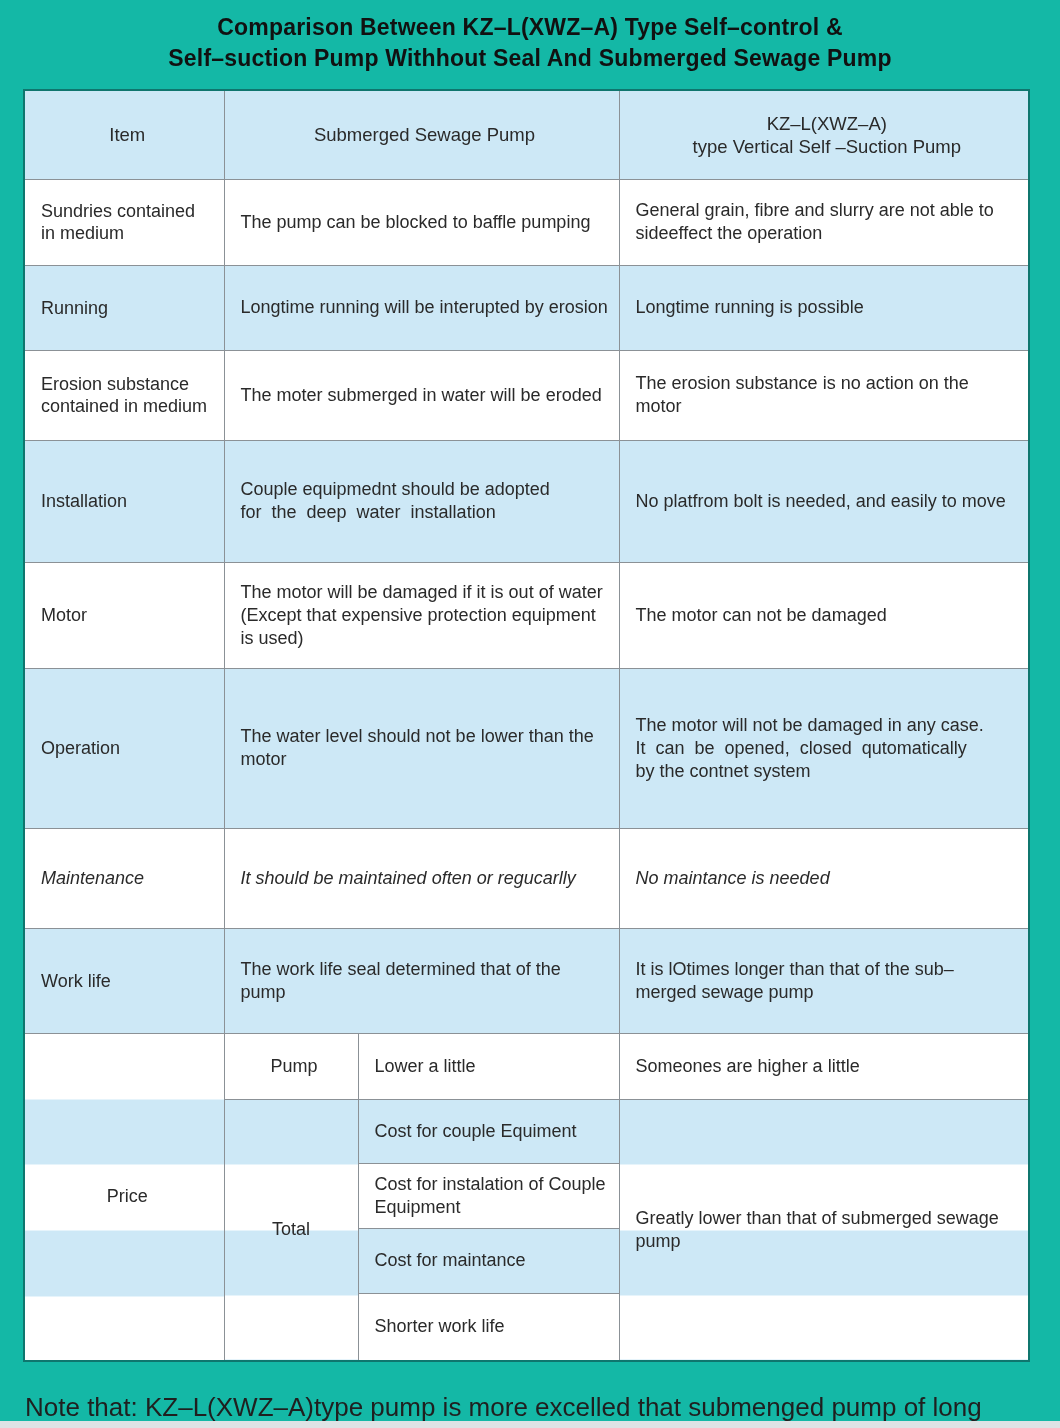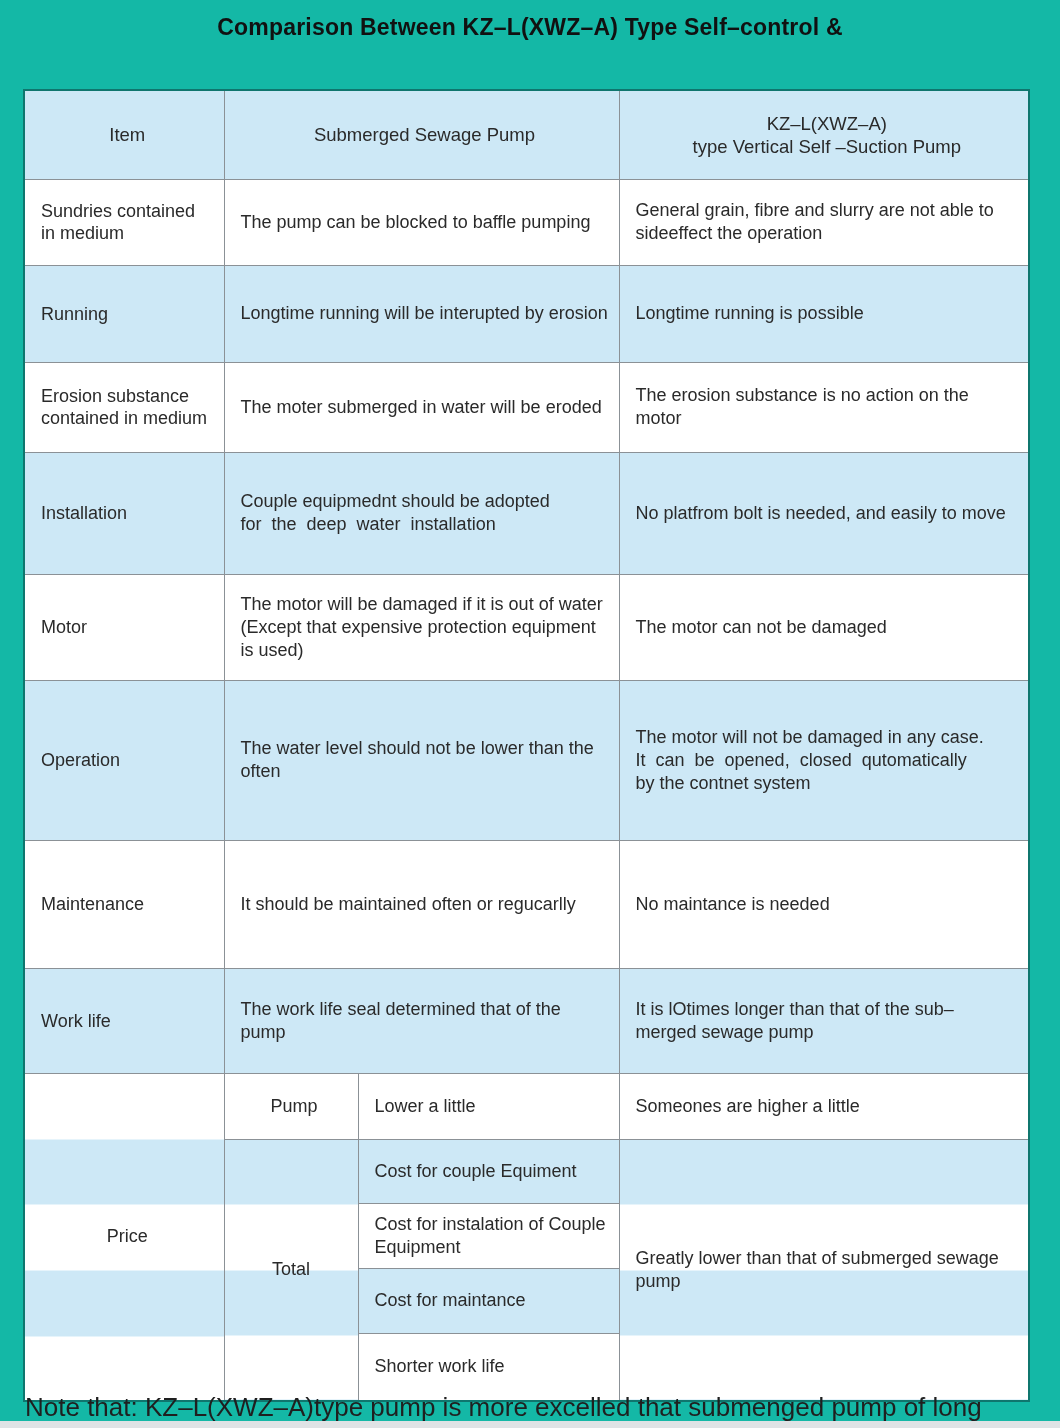--- a/index.html
+++ b/index.html
@@ -75,40 +75,41 @@
     color: #1f1f1f;
   }
   .bottom-strip {
     position: absolute;
     bottom: 0; left: 0;
     width: 100%; height: 7px;
     background: #dfe3e5;
   }
   .h-header { height: 89px; }
   .h-r1 { height: 86px; }
-  .h-r2 { height: 97px; }
+  .h-r2 { height: 85px; }
   .h-r3 { height: 90px; }
   .h-r4 { height: 122px; }
   .h-r5 { height: 106px; }
   .h-r6 { height: 160px; }
-  .h-r7 { height: 128px; }
+  .h-r7 { height: 100px; font-style: italic; }
   .h-r8 { height: 105px; }
   .h-p1 { height: 66px; }
   .h-p2 { height: 64px; }
   .h-p3 { height: 65px; }
   .h-p4 { height: 65px; }
   .h-p5 { height: 68px; }
 </style>
 </head>
 <body>
 
 <div class="page">
 
   <div class="title-block">
     <div>Comparison Between KZ–L(XWZ–A) Type Self–control &amp;</div>
+    <div>Self–suction Pump Withhout Seal And Submerged Sewage Pump</div>
   </div>
 
   <table class="cmp">
     <colgroup>
       <col style="width:200px">
       <col style="width:134px">
       <col style="width:261px">
       <col style="width:410px">
     </colgroup>
 
@@ -146,21 +147,21 @@
     </tr>
 
     <tr class="h-r5">
       <td class="bg-w item-col">Motor</td>
       <td class="bg-w" colspan="2">The motor will be damaged if it is out of water (Except that expensive protection equipment is used)</td>
       <td class="bg-w">The motor can not be damaged</td>
     </tr>
 
     <tr class="h-r6">
       <td class="bg-b item-col">Operation</td>
-      <td class="bg-b" colspan="2">The water level should not be lower than the often</td>
+      <td class="bg-b" colspan="2">The water level should not be lower than the motor</td>
       <td class="bg-b prew">The motor will not be damaged in any case.
 It  can  be  opened,  closed  qutomatically
 by the contnet system</td>
     </tr>
 
     <tr class="h-r7">
       <td class="bg-w item-col">Maintenance</td>
       <td class="bg-w" colspan="2">It should be maintained often or regucarlly</td>
       <td class="bg-w">No maintance is needed</td>
     </tr>

